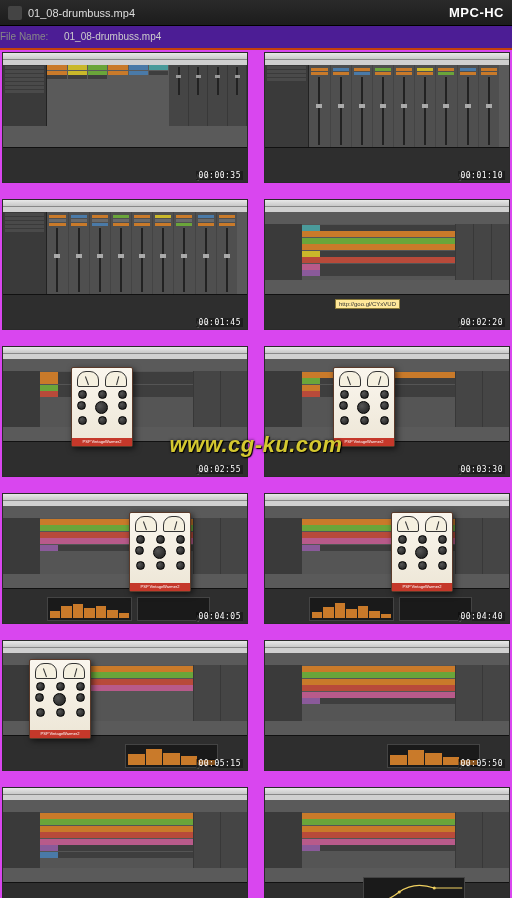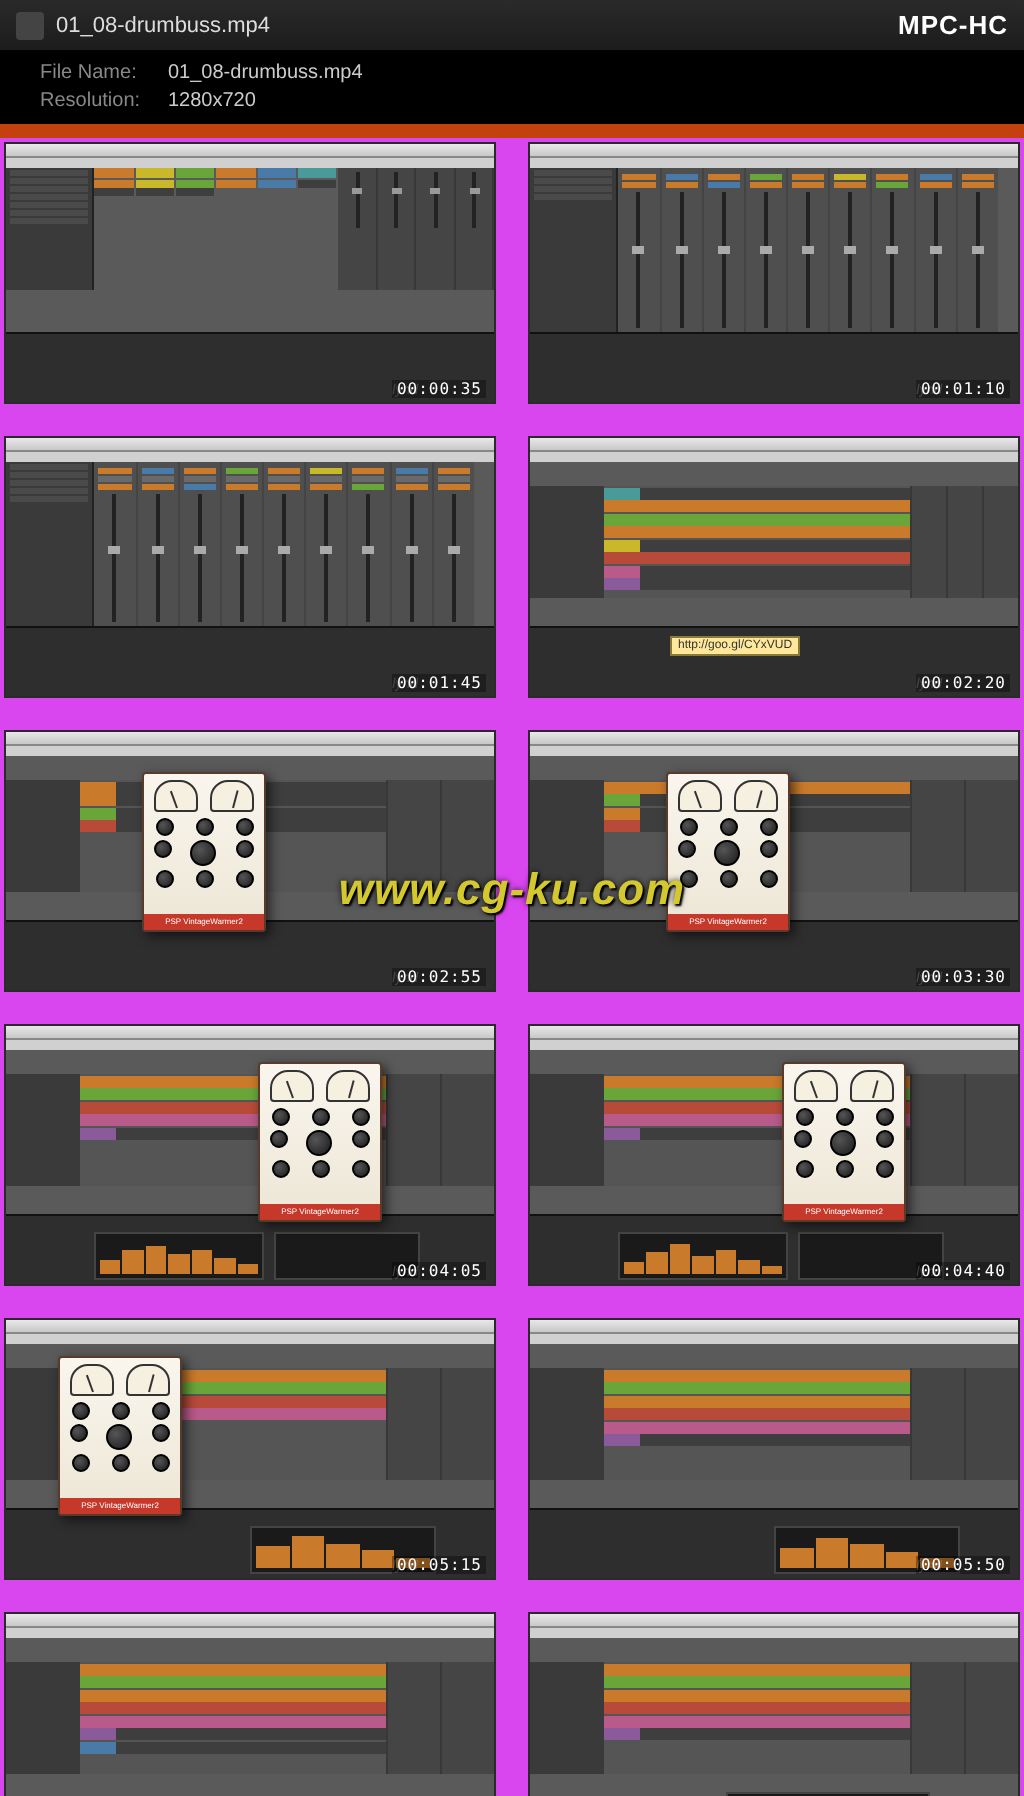--- a/index.html
+++ b/index.html
@@ -3,21 +3,21 @@
 <meta charset="utf-8">
 <style>
   * { margin: 0; padding: 0; box-sizing: border-box; }
   body { width: 512px; height: 898px; background: #1a1a1a; font-family: "Segoe UI", Tahoma, sans-serif; overflow: hidden; }
   
   .titlebar { height: 26px; background: linear-gradient(#2a2a2a, #1c1c1c); display: flex; align-items: center; padding: 0 8px; color: #ddd; font-size: 11px; border-bottom: 1px solid #000; }
   .titlebar .logo { width: 14px; height: 14px; background: #444; border-radius: 2px; margin-right: 6px; }
   .titlebar .title { flex: 1; }
   .titlebar .brand { font-weight: bold; font-size: 13px; letter-spacing: 0.5px; color: #fff; }
   
-  .infobar { background: #000000; color: #ccc; font-size: 10px; padding: 4px 20px; line-height: 1.4; border-bottom: 7px solid #c2410c; }
+  .infobar { background: #4c1d95; color: #ccc; font-size: 10px; padding: 4px 0; line-height: 1.4; border-bottom: 2px solid #c2410c; }
   .infobar div { display: flex; }
   .infobar .label { color: #888; min-width: 64px; }
   
   .grid { display: grid; grid-template-columns: 1fr 1fr; grid-auto-rows: 131px; gap: 16px; padding: 2px; background: #d946ef; }
   
   .thumb { background: #4a4a4a; position: relative; overflow: hidden; border: 1px solid #2a2a2a; }
   .thumb .winbar { height: 7px; background: linear-gradient(#e8e8e8, #c8c8c8); border-bottom: 1px solid #888; }
   .thumb .menubar { height: 5px; background: #d0d0d0; }
   .thumb .workspace { position: absolute; top: 12px; left: 0; right: 0; bottom: 0; background: #5a5a5a; }
   
@@ -85,24 +85,20 @@
   <div class="logo"></div>
   <div class="title">01_08-drumbuss.mp4</div>
   <div class="brand">MPC-HC</div>
 </div>
 
 <div class="infobar">
   <div>
       <span class="label">File Name:</span>
       <span>01_08-drumbuss.mp4</span>
     </div>
-  <div>
-      <span class="label">Resolution:</span>
-      <span>1280x720</span>
-    </div>
 </div>
 
 <div class="grid">
 
   <div class="thumb">
     <div class="winbar"></div>
       <div class="menubar"></div>
     <div class="workspace">
       <div class="session">
         <div class="browser">

